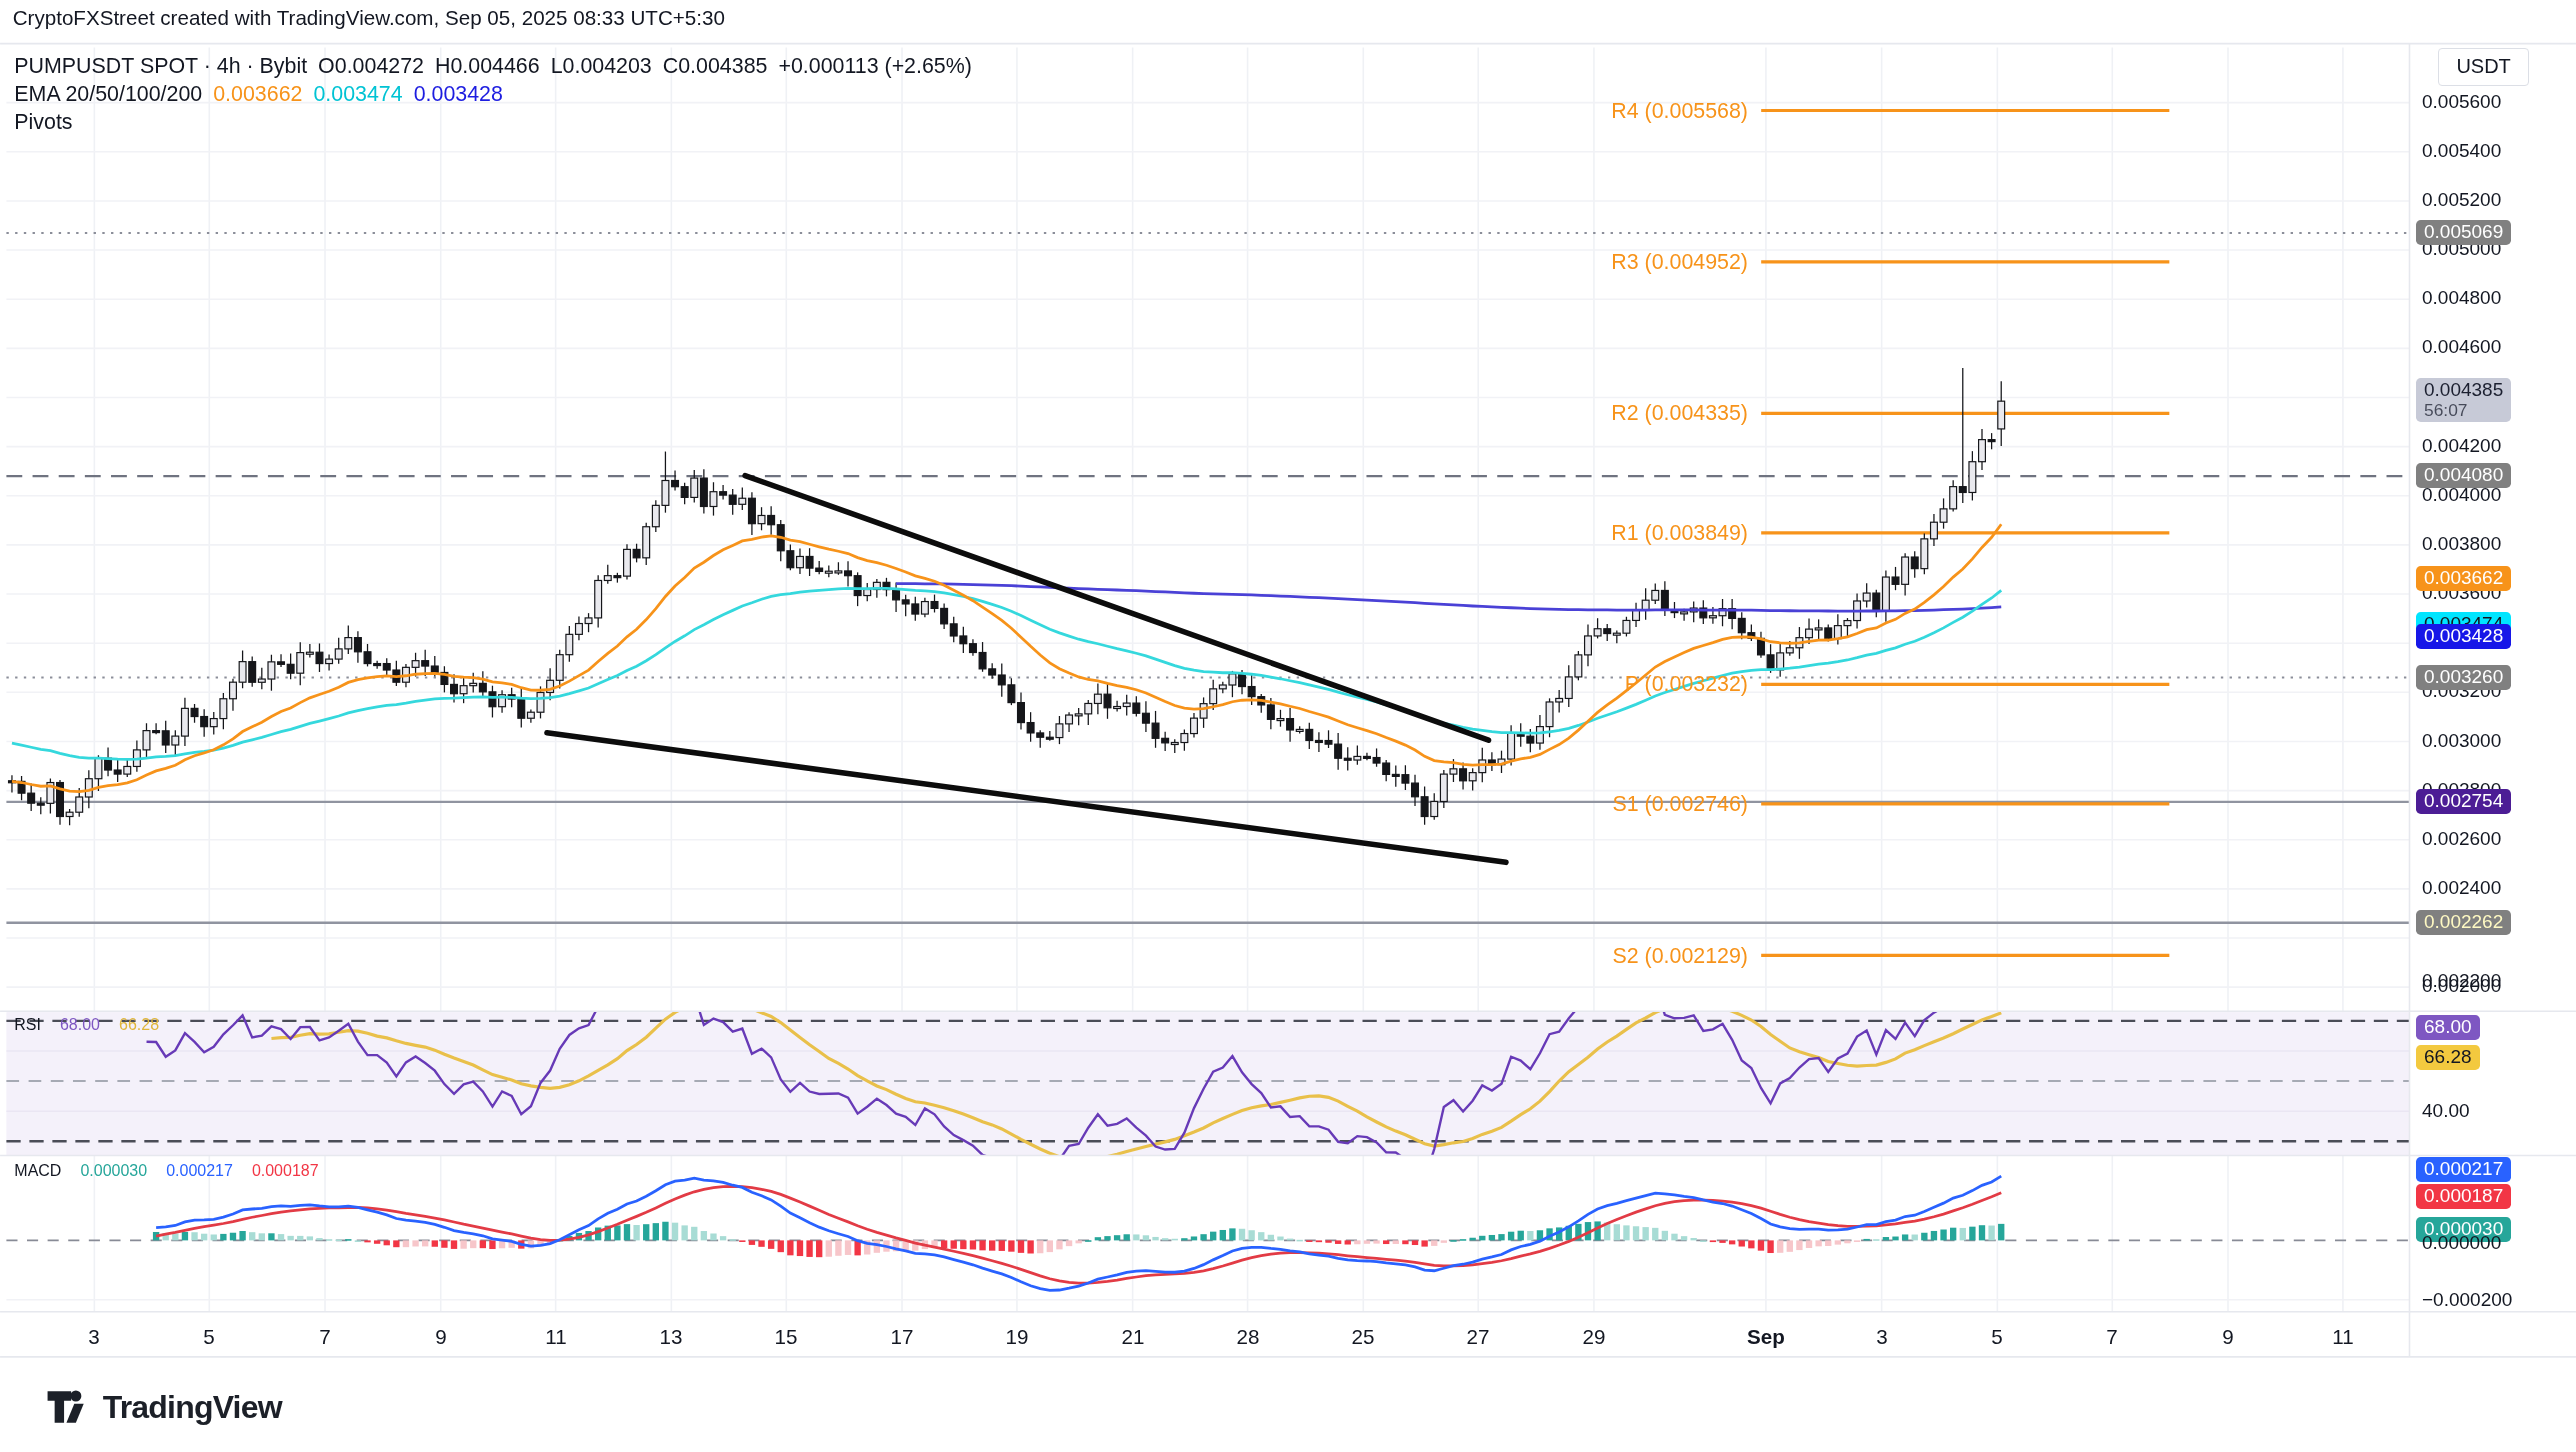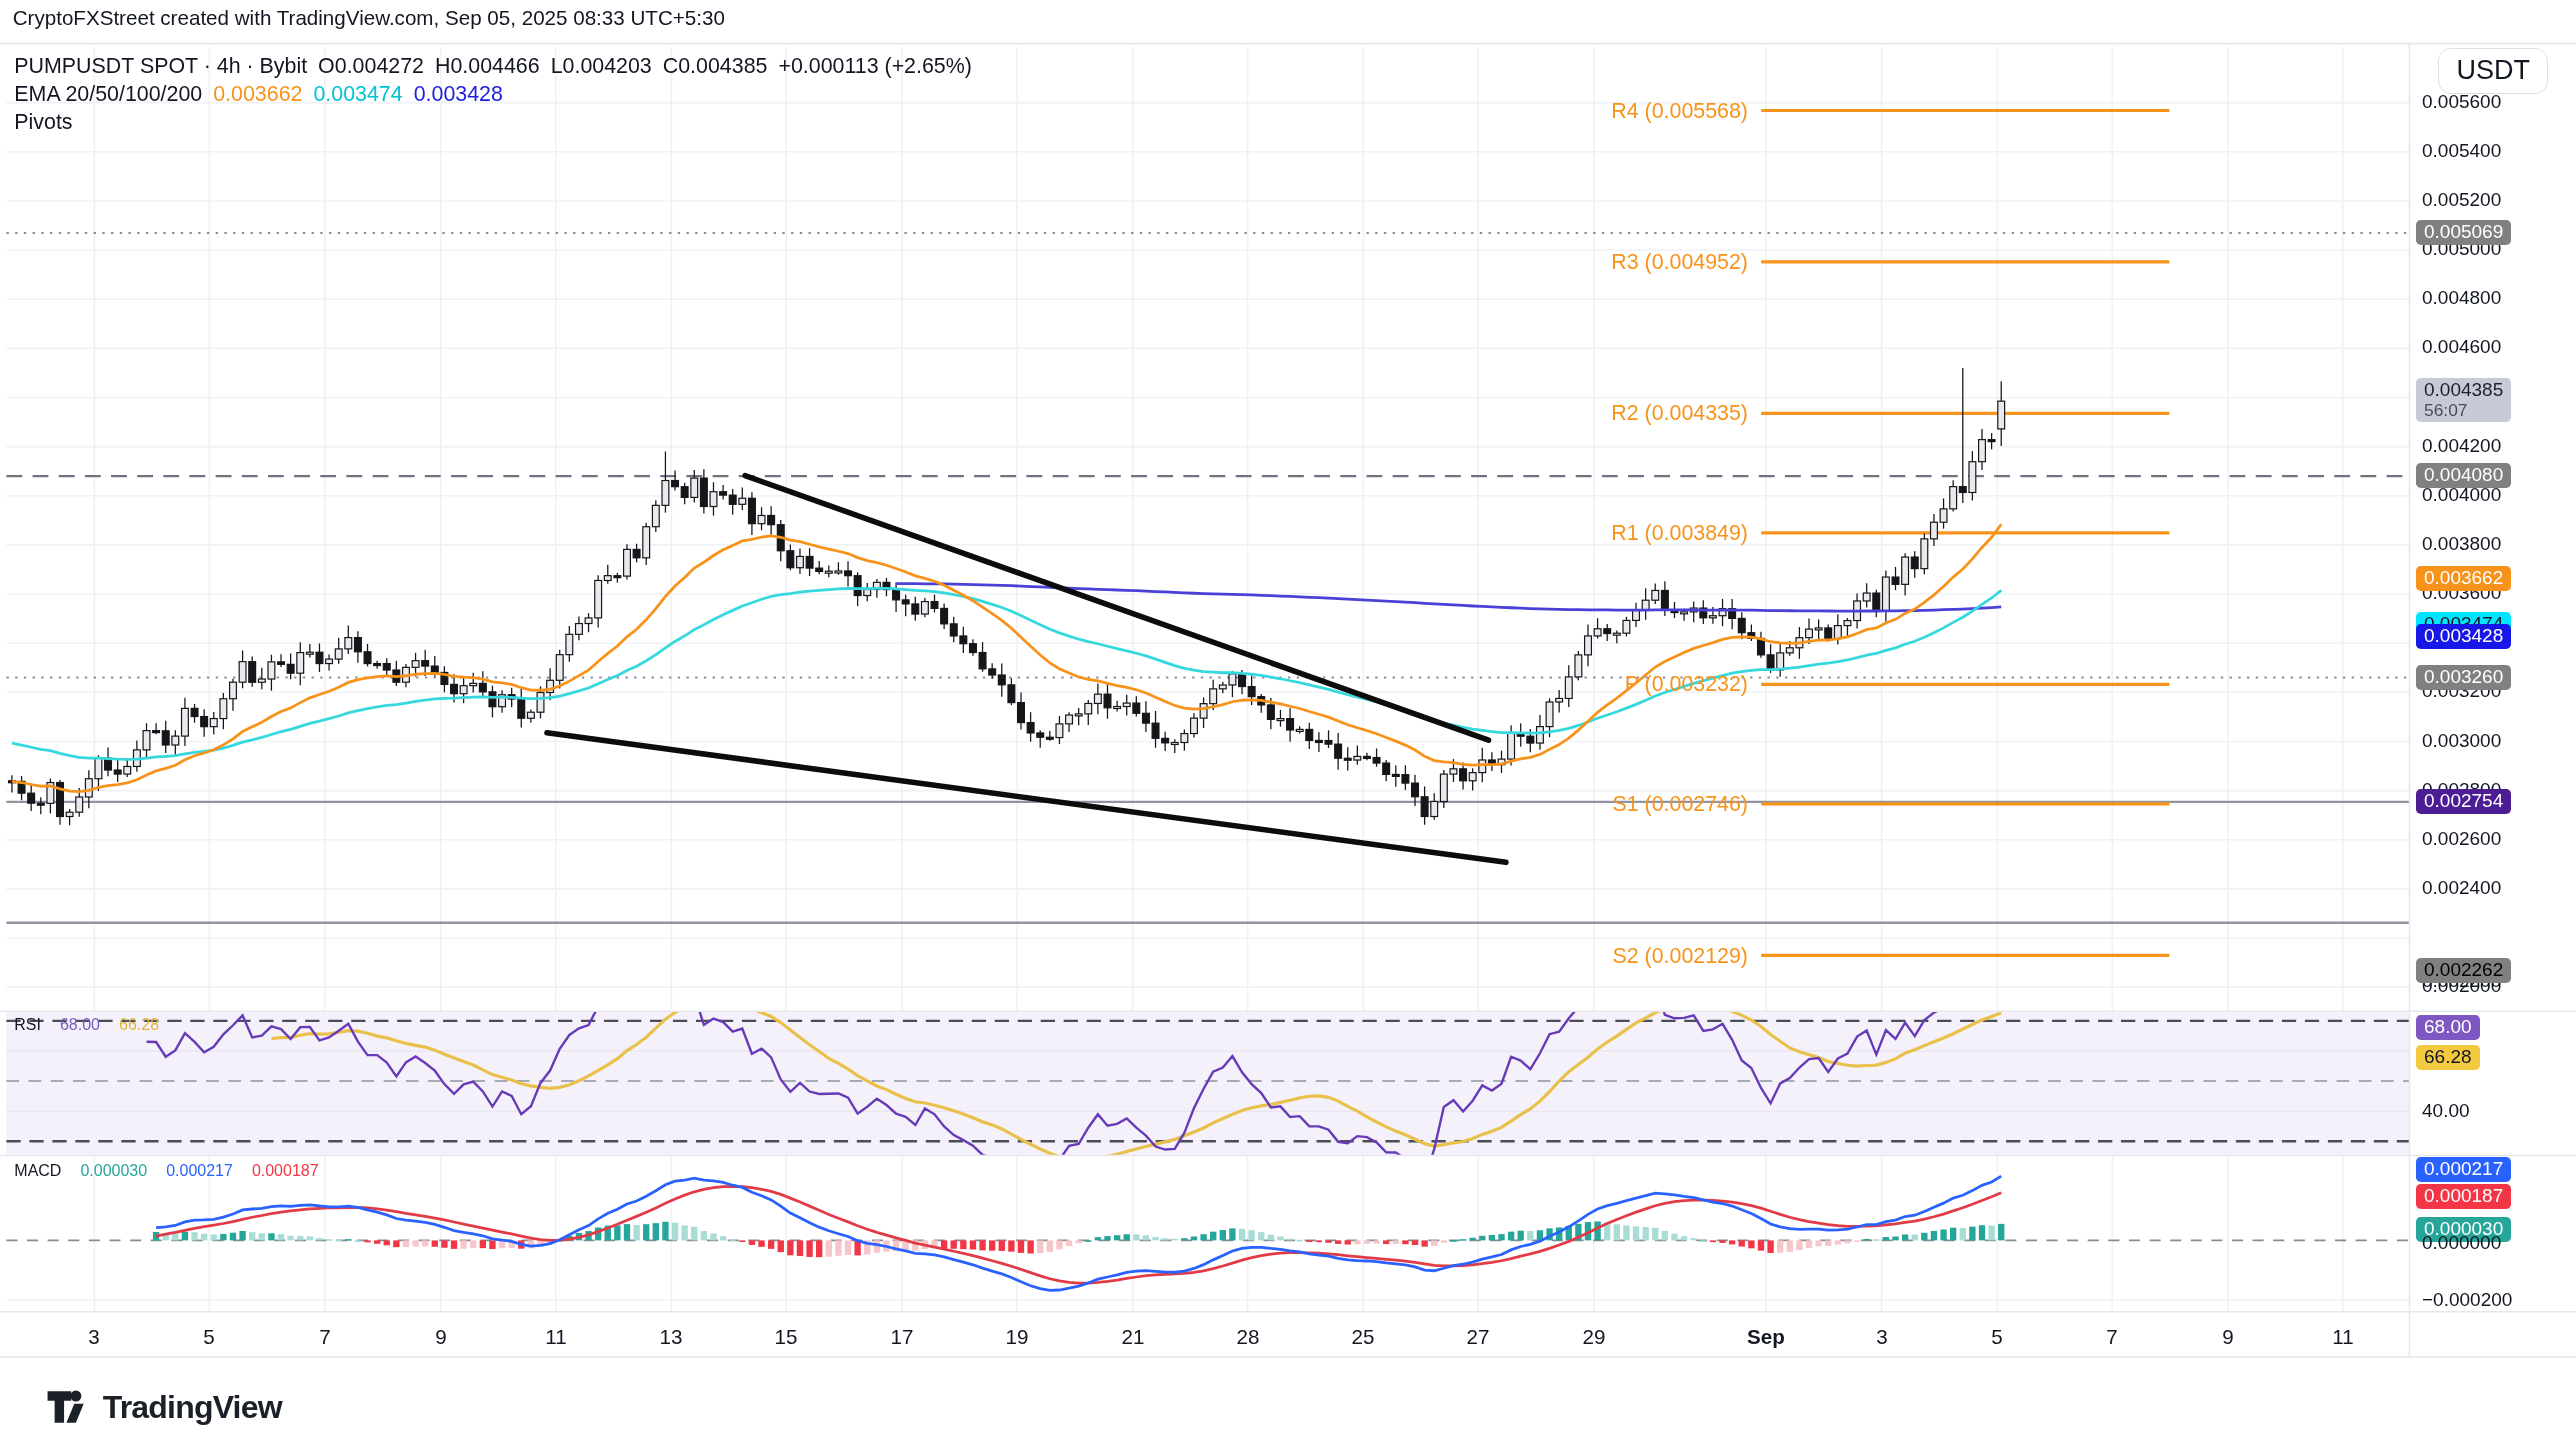--- a/index.html
+++ b/index.html
@@ -7,21 +7,21 @@
   #chart-svg{position:absolute;left:0;top:0;}
   .abs{position:absolute;}
   .credit{left:12.7px;top:6.3px;font-size:20.6px;color:#131722;}
   .legend{left:14.3px;top:52px;line-height:28px;font-size:21.4px;color:#131722;}
   .legend .row{display:flex;gap:11px;align-items:baseline;white-space:nowrap;}
   .axis-tick{position:absolute;left:2422px;font-size:19px;color:#131722;white-space:nowrap;}
   .badge{position:absolute;left:2416px;font-size:19px;padding:2.4px 8px;border-radius:4.8px;white-space:nowrap;line-height:20.6px;}
   .badge .sub{font-size:17.4px;line-height:19px;opacity:.75;}
   .pivot-label{position:absolute;font-size:21.4px;color:#f7931a;white-space:nowrap;transform:translateY(-50%);}
   .date-tick{position:absolute;top:1325px;font-size:20.6px;color:#131722;transform:translateX(-50%);}
-  .usdt-btn{left:2438px;top:48px;padding:6.3px 17.4px;border:1.6px solid #dcdfe6;border-radius:13px;font-size:27px;color:#131722;background:#fff;}
+  .usdt-btn{left:2438px;top:48px;padding:6.3px 17.4px;border:1.6px solid #dcdfe6;border-radius:4px;font-size:20px;color:#131722;background:#fff;}
   .panel-legend{font-size:16px;color:#131722;display:flex;gap:19px;white-space:nowrap;justify-content:flex-end;}
   #rsi-legend{left:14.3px;top:1016px;}
   #macd-legend{left:14.3px;top:1162px;}
   .logo{left:46px;top:1385px;display:flex;align-items:center;gap:12.7px;color:#1c2028;}
   .logo-text{font-size:32px;font-weight:bold;letter-spacing:-0.8px;}
 </style>
 </head>
 <body>
 
 <div id="stage">
@@ -788,21 +788,21 @@
       <div class="axis-tick" style="top: 970px;">0.002200</div>
       <div class="axis-tick" style="top: 975px;">0.002000</div>
       <div class="badge" style="background: rgb(128, 128, 128); color: rgb(255, 255, 255); top: 220px;">0.005069</div>
       <div class="badge" style="background: rgb(199, 202, 215); color: rgb(28, 32, 48); top: 378px;">0.004385<div class="sub">56:07</div></div>
       <div class="badge" style="background: rgb(128, 128, 128); color: rgb(255, 255, 255); top: 463px;">0.004080</div>
       <div class="badge" style="background: rgb(247, 147, 26); color: rgb(255, 255, 255); top: 566px;">0.003662</div>
       <div class="badge" style="background: rgb(0, 229, 255); color: rgb(19, 23, 34); top: 612px;">0.003474</div>
       <div class="badge" style="background: rgb(23, 23, 232); color: rgb(255, 255, 255); top: 624px;">0.003428</div>
       <div class="badge" style="background: rgb(128, 128, 128); color: rgb(255, 255, 255); top: 665px;">0.003260</div>
       <div class="badge" style="background: #4c1d95; color: rgb(255, 255, 255); top: 789px;">0.002754</div>
-      <div class="badge" style="background: rgb(128, 128, 128); color: #000000; top: 910px; margin-top: 48px;">0.002262</div>
+      <div class="badge" style="background: rgb(128, 128, 128); color: #fef9c3; top: 910px;">0.002262</div>
       <div class="badge" style="top: 1015px; background: rgb(126, 87, 194); color: rgb(255, 255, 255);">68.00</div>
       <div class="badge" style="top: 1045px; background: rgb(243, 201, 63); color: rgb(19, 23, 34);">66.28</div>
       <div class="axis-tick" style="top: 1100px;">40.00</div>
       <div class="badge" style="top: 1157px; background: rgb(41, 98, 255); color: rgb(255, 255, 255);">0.000217</div>
       <div class="badge" style="top: 1184px; background: rgb(242, 54, 69); color: rgb(255, 255, 255);">0.000187</div>
       <div class="badge" style="top: 1217px; background: rgb(38, 166, 154); color: rgb(255, 255, 255);">0.000030</div>
       <div class="axis-tick" style="top: 1232px;">0.000000</div>
       <div class="axis-tick" style="top: 1289px;">−0.000200</div>
     </div>
   <div id="bottom-axis">

